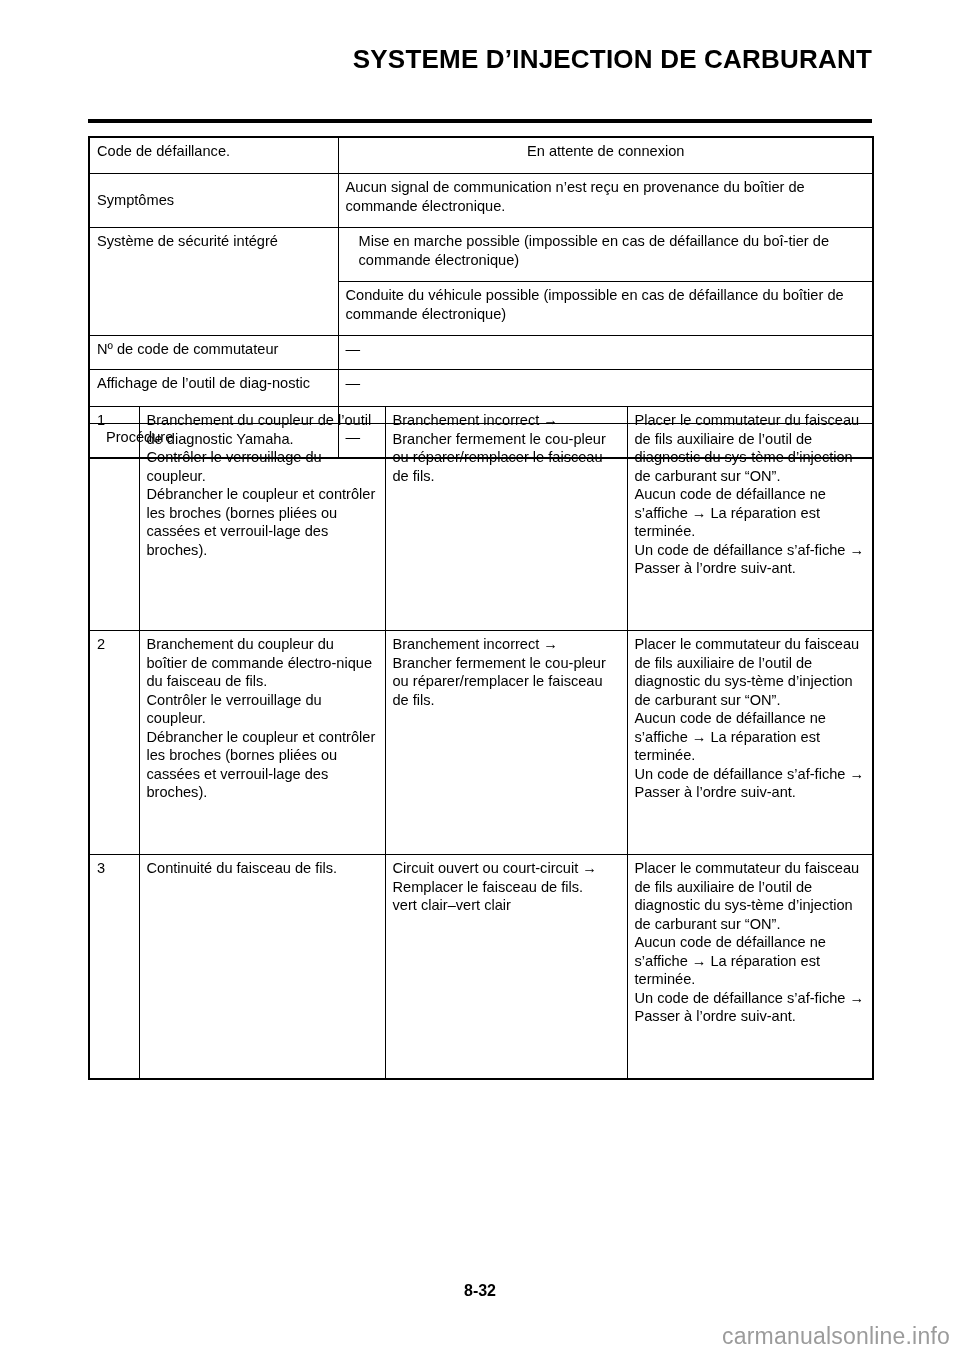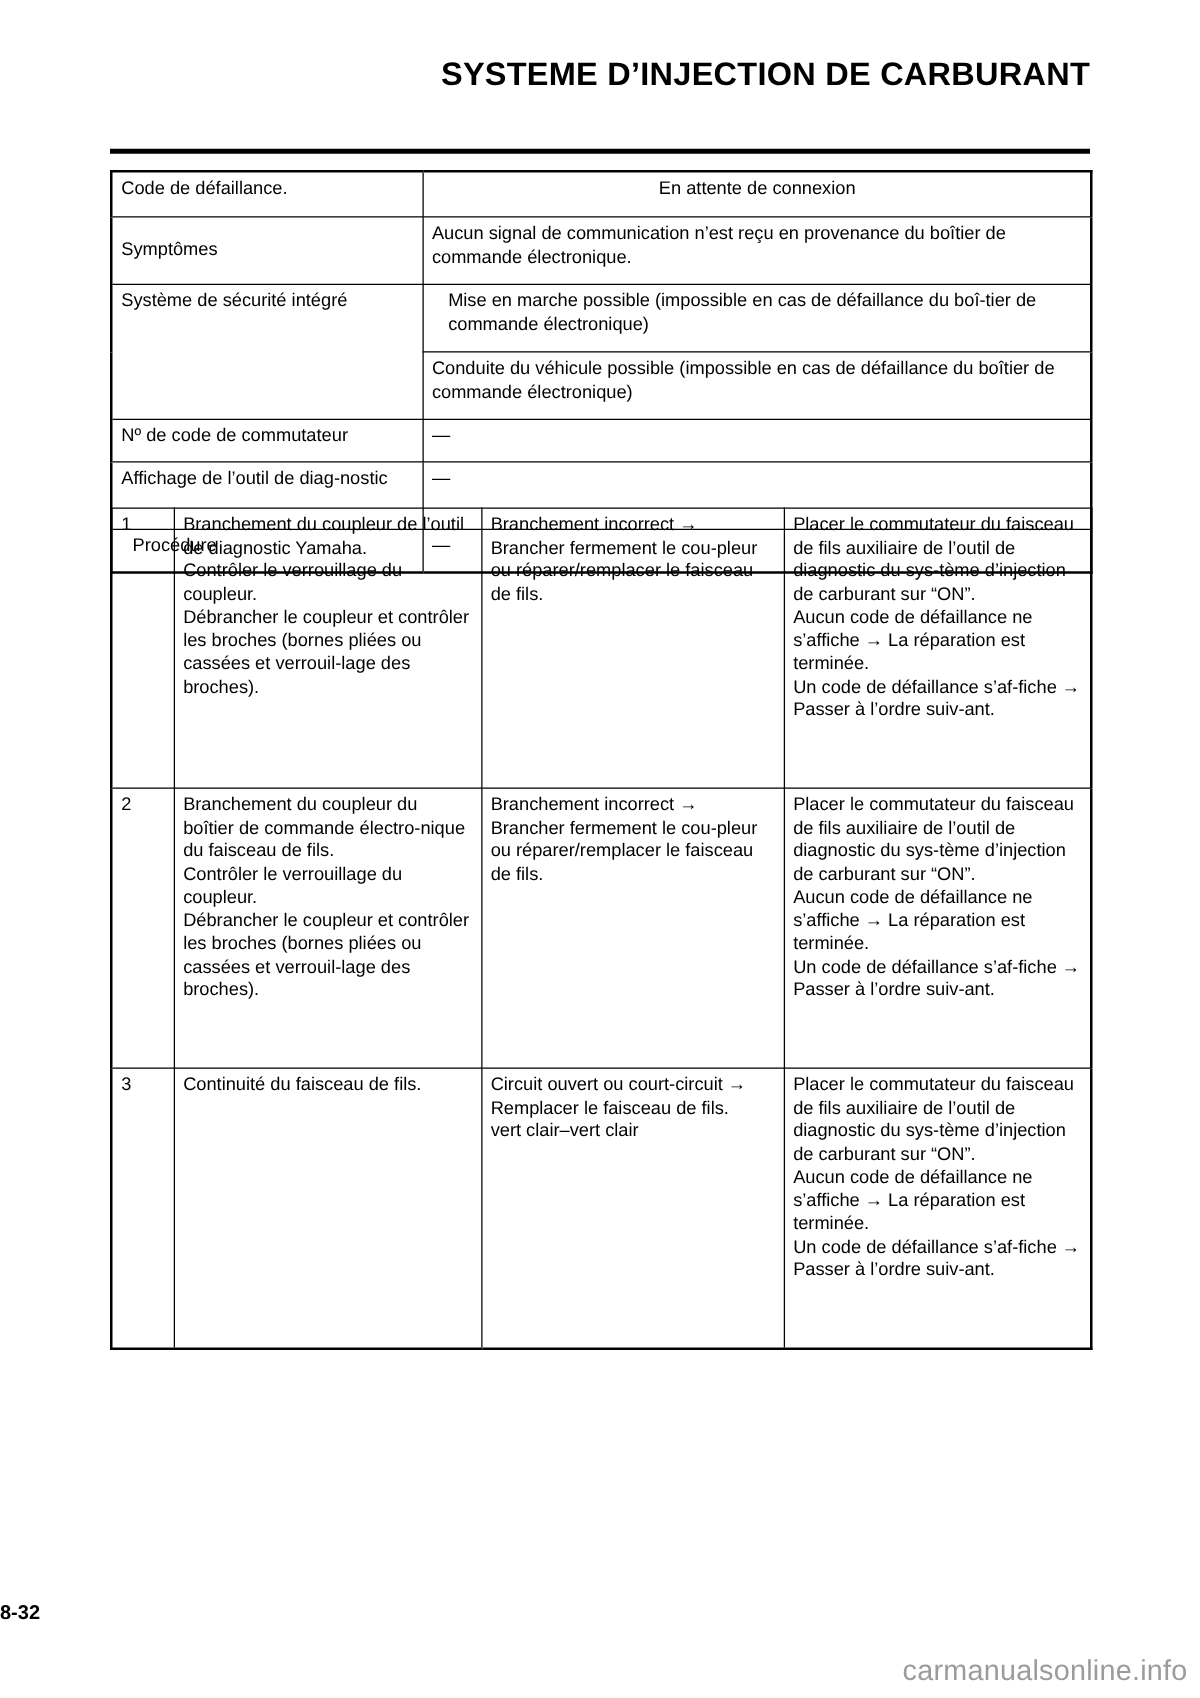--- a/index.html
+++ b/index.html
@@ -71,20 +71,21 @@
     top: 406px;
     width: 784px;
   }
 
   
   .page-number {
     position: absolute;
     left: 0;
     right: 0;
     top: 1282px;
+    text-align: center;
     font-size: 16px;
     font-weight: bold;
   }
   .watermark {
     position: absolute;
     right: 10px;
     bottom: 8px;
     font-size: 23px;
     color: #9b9b9b;
     letter-spacing: 0.2px;

